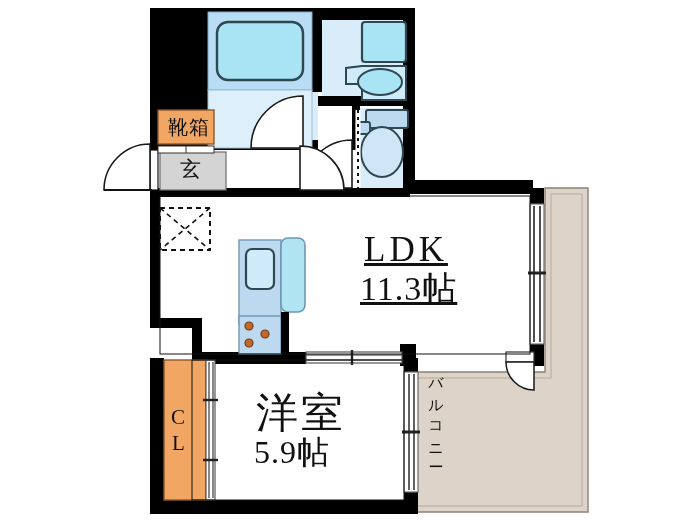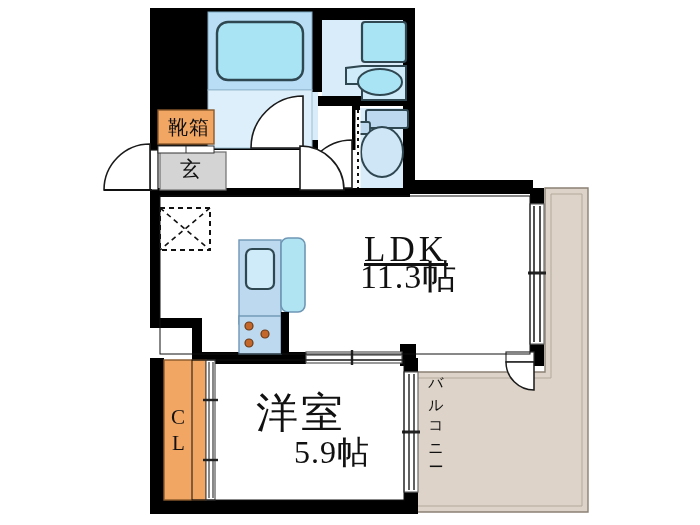--- a/index.html
+++ b/index.html
@@ -4,21 +4,21 @@
 <style>
   html,body{margin:0;padding:0;background:#ffffff;}
   body{width:700px;height:525px;font-family:"Liberation Serif",serif;overflow:hidden;}
   #plan{position:relative;width:700px;height:525px;background:#ffffff;}
   svg{display:block;}
   .lbl{position:absolute;font-family:"Liberation Serif",serif;color:#111111;
        white-space:pre;line-height:1;}
   .lbl-ldk{font-size:35px;letter-spacing:4px;}
   .lbl-ldk-n{font-size:34px;letter-spacing:1px;}
   .lbl-room{font-size:42px;letter-spacing:3px;}
-  .lbl-room-n{font-size:32px;letter-spacing:1px;margin-left:40px;}
+  .lbl-room-n{font-size:32px;letter-spacing:1px;}
   .lbl-cl{font-size:21px;line-height:1.05;text-align:center;}
   .lbl-small{font-size:20px;letter-spacing:1px;}
   .lbl-gen{font-size:21px;}
   .lbl-balcony{font-size:15px;writing-mode:vertical-rl;text-orientation:upright;
                letter-spacing:6px;}
 </style>
 </head>
 <body>
 
 <div id="plan">
@@ -188,21 +188,21 @@
     </g>
 
     <g fill="none" stroke="#111111" stroke-width="1">
       <rect x="160" y="196" width="370" height="158"></rect>
       <rect x="192" y="360" width="212" height="140"></rect>
     </g>
 
   </svg>
 
   <div class="lbl lbl-ldk" style="left:364px; top:232px;text-decoration:underline;">LDK</div>
-  <div class="lbl lbl-ldk-n" style="left:360px; top:260px;">11.3帖</div>
+  <div class="lbl lbl-ldk-n" style="left:360px; top:272px;text-decoration:underline;">11.3帖</div>
 
   <div class="lbl lbl-room" style="left:256px; top:392px;">洋室</div>
   <div class="lbl lbl-room-n" style="left:254px; top:436px;">5.9帖</div>
 
   <div class="lbl lbl-cl" style="left:171px; top:406px;">C</div>
   <div class="lbl lbl-cl" style="left:172px; top:432px;">L</div>
 
   <div class="lbl lbl-balcony" style="left:428px; top:366px;">バルコニー</div>
 
   <div class="lbl lbl-gen" style="left:180px; top:159px;">玄</div>

